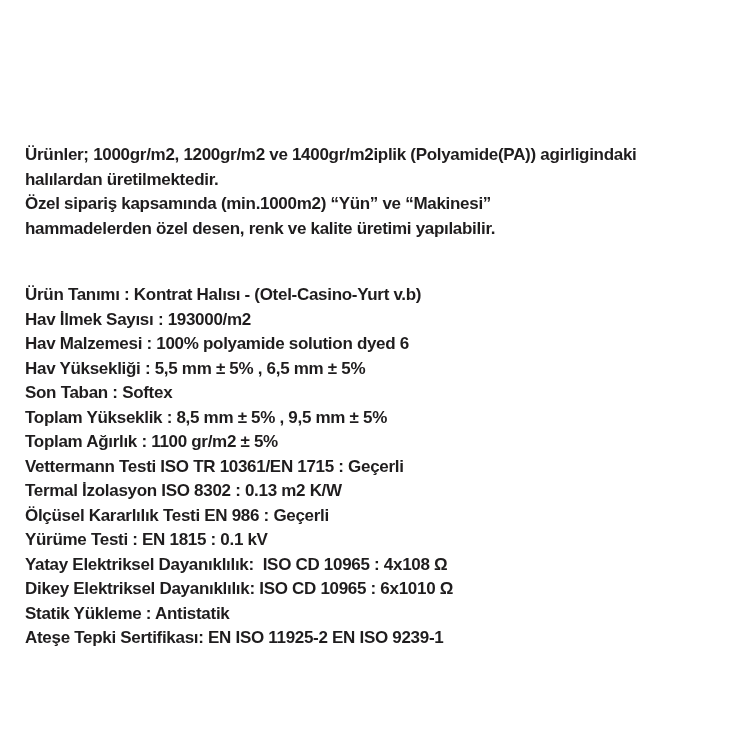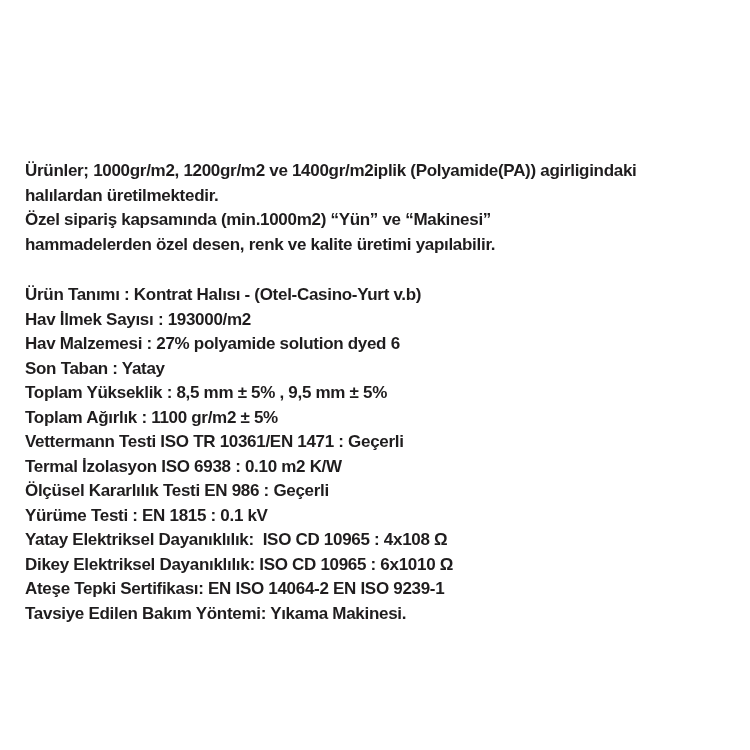--- a/index.html
+++ b/index.html
@@ -10,58 +10,59 @@
   body {
     width: 750px;
     height: 750px;
     position: relative;
     overflow: hidden;
     font-family: "Liberation Sans", sans-serif;
   }
   .doc {
     position: absolute;
     left: 25px;
-    top: 159px;
+    top: 143px;
     width: 715px;
   }
   .line {
     font-family: "Liberation Sans", sans-serif;
     font-weight: 700;
     font-size: 17px;
     line-height: 24.5px;
     letter-spacing: -0.3px;
     color: #1f1d1e;
     white-space: pre;
   }
   .spec-list {
-    margin-top: 26px;
+    margin-top: 42px;
   }
 </style>
 </head>
 <body>
 
 <div class="doc">
 
   <div class="paragraph">
     <div class="line">Ürünler; 1000gr/m2, 1200gr/m2 ve 1400gr/m2iplik (Polyamide(PA)) agirligindaki</div>
     <div class="line">halılardan üretilmektedir.</div>
     <div class="line">Özel sipariş kapsamında (min.1000m2) “Yün” ve “Makinesi”</div>
     <div class="line">hammadelerden özel desen, renk ve kalite üretimi yapılabilir.</div>
   </div>
 
   <div class="spec-list">
     <div class="line">Ürün Tanımı : Kontrat Halısı - (Otel-Casino-Yurt v.b)</div>
     <div class="line">Hav İlmek Sayısı : 193000/m2</div>
-    <div class="line">Hav Malzemesi : 27% polyamide solution dyed 6</div>
-    <div class="line">Son Taban : Yatay</div>
+    <div class="line">Hav Malzemesi : 100% polyamide solution dyed 6</div>
+    <div class="line">Hav Yüksekliği : 5,5 mm ± 5% , 6,5 mm ± 5%</div>
+    <div class="line">Son Taban : Softex</div>
     <div class="line">Toplam Yükseklik : 8,5 mm ± 5% , 9,5 mm ± 5%</div>
     <div class="line">Toplam Ağırlık : 1100 gr/m2 ± 5%</div>
-    <div class="line">Vettermann Testi ISO TR 10361/EN 1471 : Geçerli</div>
-    <div class="line">Termal İzolasyon ISO 6938 : 0.10 m2 K/W</div>
+    <div class="line">Vettermann Testi ISO TR 10361/EN 1715 : Geçerli</div>
+    <div class="line">Termal İzolasyon ISO 8302 : 0.13 m2 K/W</div>
     <div class="line">Ölçüsel Kararlılık Testi EN 986 : Geçerli</div>
     <div class="line">Yürüme Testi : EN 1815 : 0.1 kV</div>
     <div class="line">Yatay Elektriksel Dayanıklılık:  ISO CD 10965 : 4x108 Ω</div>
     <div class="line">Dikey Elektriksel Dayanıklılık: ISO CD 10965 : 6x1010 Ω</div>
-    <div class="line">Ateşe Tepki Sertifikası: EN ISO 14064-2 EN ISO 9239-1</div>
-    <div class="line">Tavsiye Edilen Bakım Yöntemi: Yıkama Makinesi.</div>
+    <div class="line">Statik Yükleme : Antistatik</div>
+    <div class="line">Ateşe Tepki Sertifikası: EN ISO 11925-2 EN ISO 9239-1</div>
   </div>
 
 </div>
 
 </body></html>

